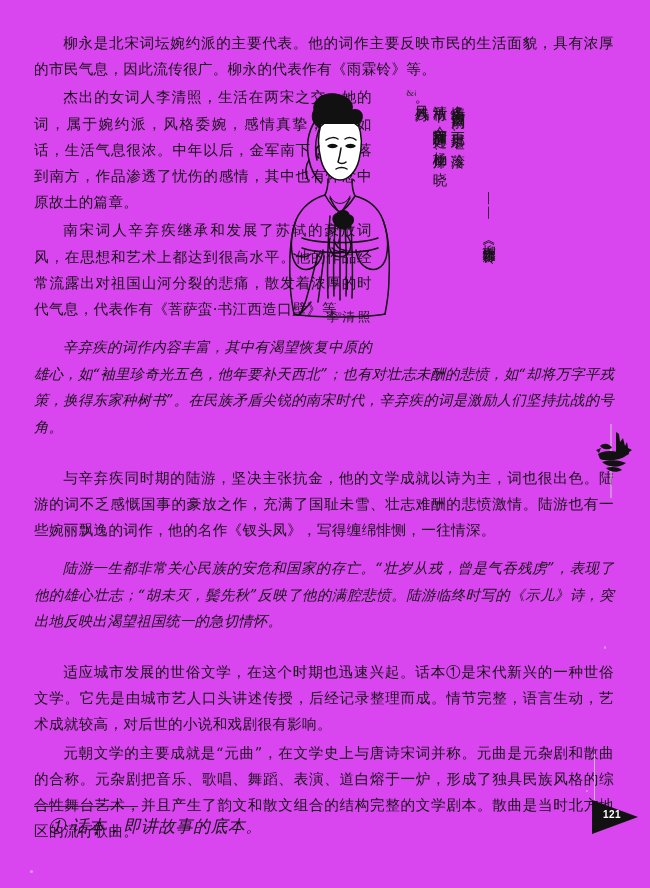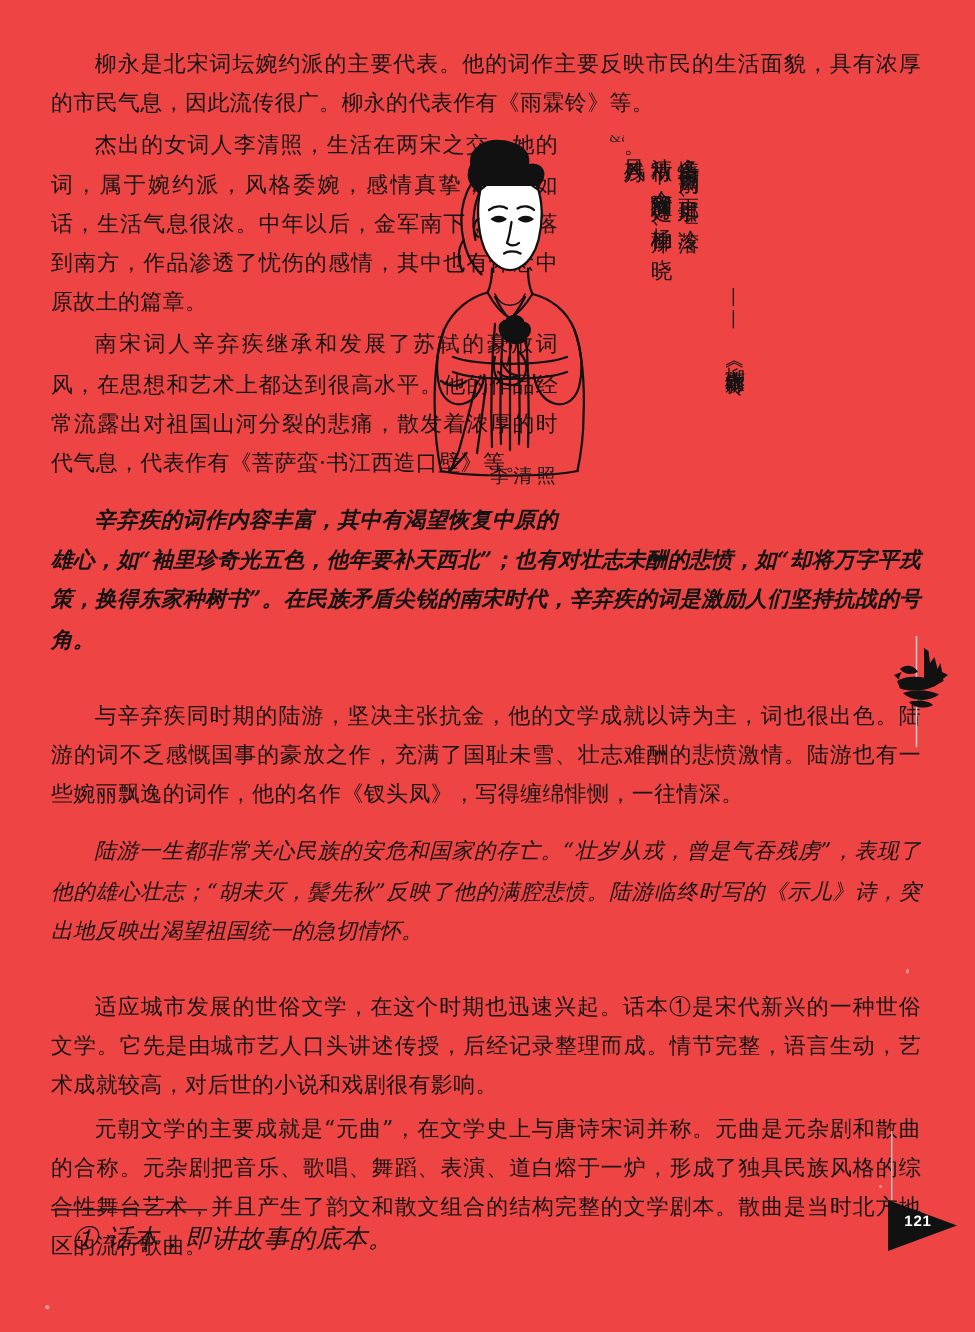--- a/index.html
+++ b/index.html
@@ -13,21 +13,21 @@
     position: relative;
     overflow: hidden;
     font-family: "DejaVu Serif", "Liberation Serif", serif;
     color: #141414;
   }
 
   
   #page {
     position: absolute;
     inset: 0;
-    background: #ef4444;
+    background: #d946ef;
   }
 
   
   .speckle {
     position: absolute;
     background: #d9d9d9;
     border-radius: 50%;
     opacity: .55;
   }
 
@@ -234,21 +234,21 @@
 
   <div id="content">
 
     <p class="para">柳永是北宋词坛婉约派的主要代表。他的词作主要反映市民的生活面貌，具有浓厚的市民气息，因此流传很广。柳永的代表作有《雨霖铃》等。</p>
 
     <div id="figure-float"></div>
 
     <p class="para">杰出的女词人李清照，生活在两宋之交。她的词，属于婉约派，风格委婉，感情真挚，明白如话，生活气息很浓。中年以后，金军南下，她流落到南方，作品渗透了忧伤的感情，其中也有怀念中原故土的篇章。</p>
     <p class="para">南宋词人辛弃疾继承和发展了苏轼的豪放词风，在思想和艺术上都达到很高水平。他的作品经常流露出对祖国山河分裂的悲痛，散发着浓厚的时代气息，代表作有《菩萨蛮·书江西造口壁》等。</p>
 
-    <p class="para kai" style="margin-top:12px;font-weight:bold;">辛弃疾的词作内容丰富，其中有渴望恢复中原的雄心，如“袖里珍奇光五色，他年要补天西北”；也有对壮志未酬的悲愤，如“却将万字平戎策，换得东家种树书”。在民族矛盾尖锐的南宋时代，辛弃疾的词是激励人们坚持抗战的号角。</p>
+    <p class="para kai" style="margin-top:12px;">辛弃疾的词作内容丰富，其中有渴望恢复中原的雄心，如“袖里珍奇光五色，他年要补天西北”；也有对壮志未酬的悲愤，如“却将万字平戎策，换得东家种树书”。在民族矛盾尖锐的南宋时代，辛弃疾的词是激励人们坚持抗战的号角。</p>
 
     <p class="para" style="margin-top:24px;">与辛弃疾同时期的陆游，坚决主张抗金，他的文学成就以诗为主，词也很出色。陆游的词不乏感慨国事的豪放之作，充满了国耻未雪、壮志难酬的悲愤激情。陆游也有一些婉丽飘逸的词作，他的名作《钗头凤》，写得缠绵悱恻，一往情深。</p>
 
     <p class="para kai" style="margin-top:12px;">陆游一生都非常关心民族的安危和国家的存亡。“壮岁从戎，曾是气吞残虏”，表现了他的雄心壮志；“胡未灭，鬓先秋”反映了他的满腔悲愤。陆游临终时写的《示儿》诗，突出地反映出渴望祖国统一的急切情怀。</p>
 
     <p class="para" style="margin-top:24px;">适应城市发展的世俗文学，在这个时期也迅速兴起。话本①是宋代新兴的一种世俗文学。它先是由城市艺人口头讲述传授，后经记录整理而成。情节完整，语言生动，艺术成就较高，对后世的小说和戏剧很有影响。</p>
 
     <p class="para" style="margin-top:2px;">元朝文学的主要成就是“元曲”，在文学史上与唐诗宋词并称。元曲是元杂剧和散曲的合称。元杂剧把音乐、歌唱、舞蹈、表演、道白熔于一炉，形成了独具民族风格的综合性舞台艺术，并且产生了韵文和散文组合的结构完整的文学剧本。散曲是当时北方地区的流行歌曲。</p>
   </div>
 

